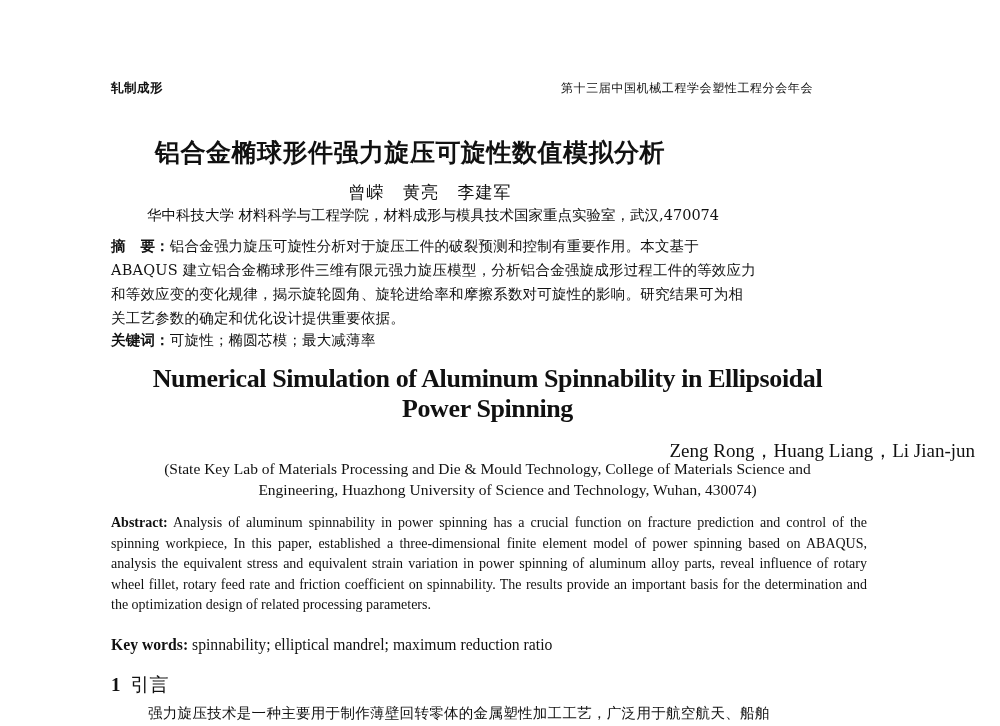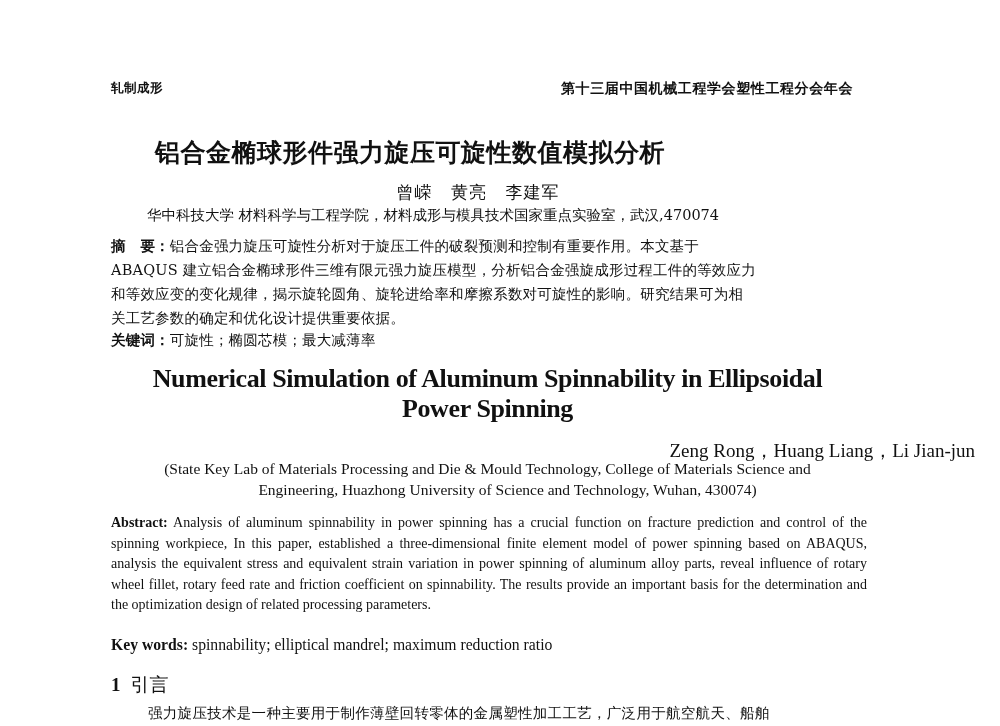--- a/index.html
+++ b/index.html
@@ -19,32 +19,32 @@
 
     
     .hdr-left {
       left: 111px; top: 80px;
       font-family: "DejaVu Sans", sans-serif;
       font-size: 12.5px; font-weight: bold; letter-spacing: 0.5px;
     }
     .hdr-right {
       left: 561px; top: 80px;
       font-family: "DejaVu Sans", sans-serif;
-      font-size: 14px; font-weight: bold; letter-spacing: 0.6px;
+      font-size: 12px; font-weight: normal; letter-spacing: 0.6px;
     }
 
     
     .cn-title {
       left: 0; width: 820px; top: 136px; text-align: center;
       font-family: "DejaVu Sans", sans-serif;
       font-size: 25px; font-weight: bold; letter-spacing: 0.5px;
     }
     .cn-authors {
       left: 0; width: 860px; top: 181px; text-align: center;
-      font-size: 17px; letter-spacing: 1px; word-spacing: 12px; padding-left: 48px;
+      font-size: 17px; letter-spacing: 1px; word-spacing: 12px;
     }
     .cn-affil {
       left: 147px; top: 206px;
       font-size: 14.5px;
     }
 
     
     .cn-abs-line {
       left: 111px;
       font-size: 14.5px;

